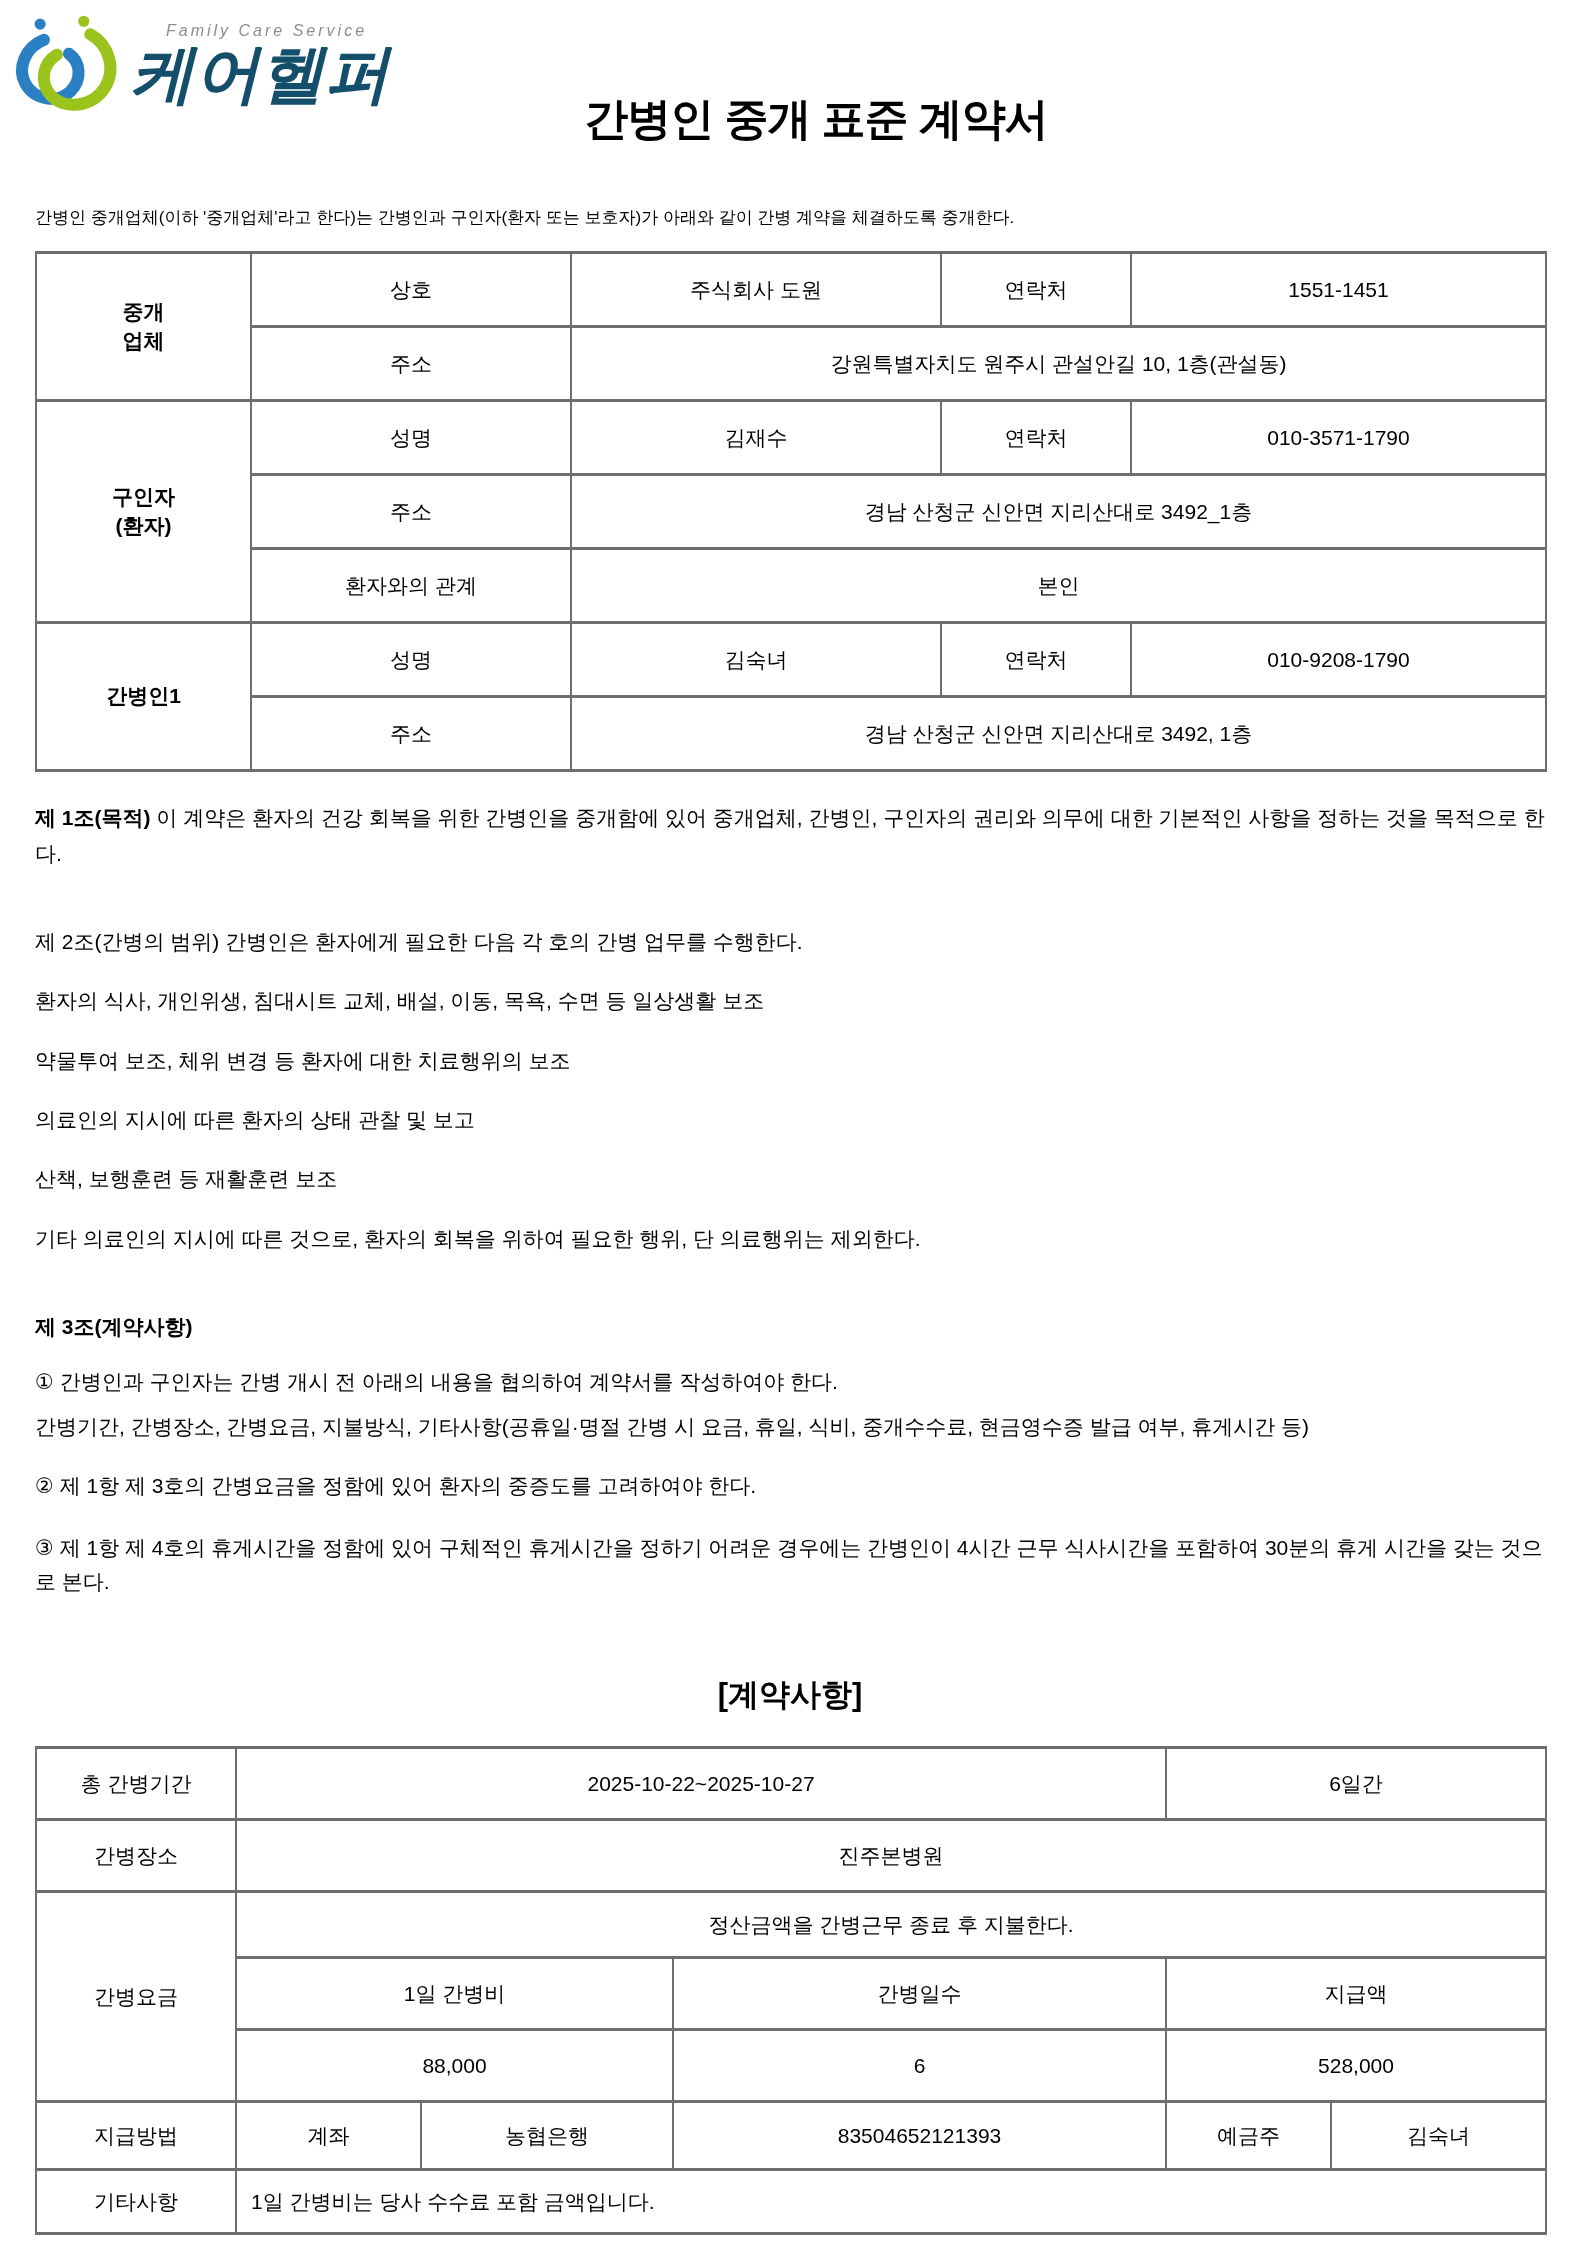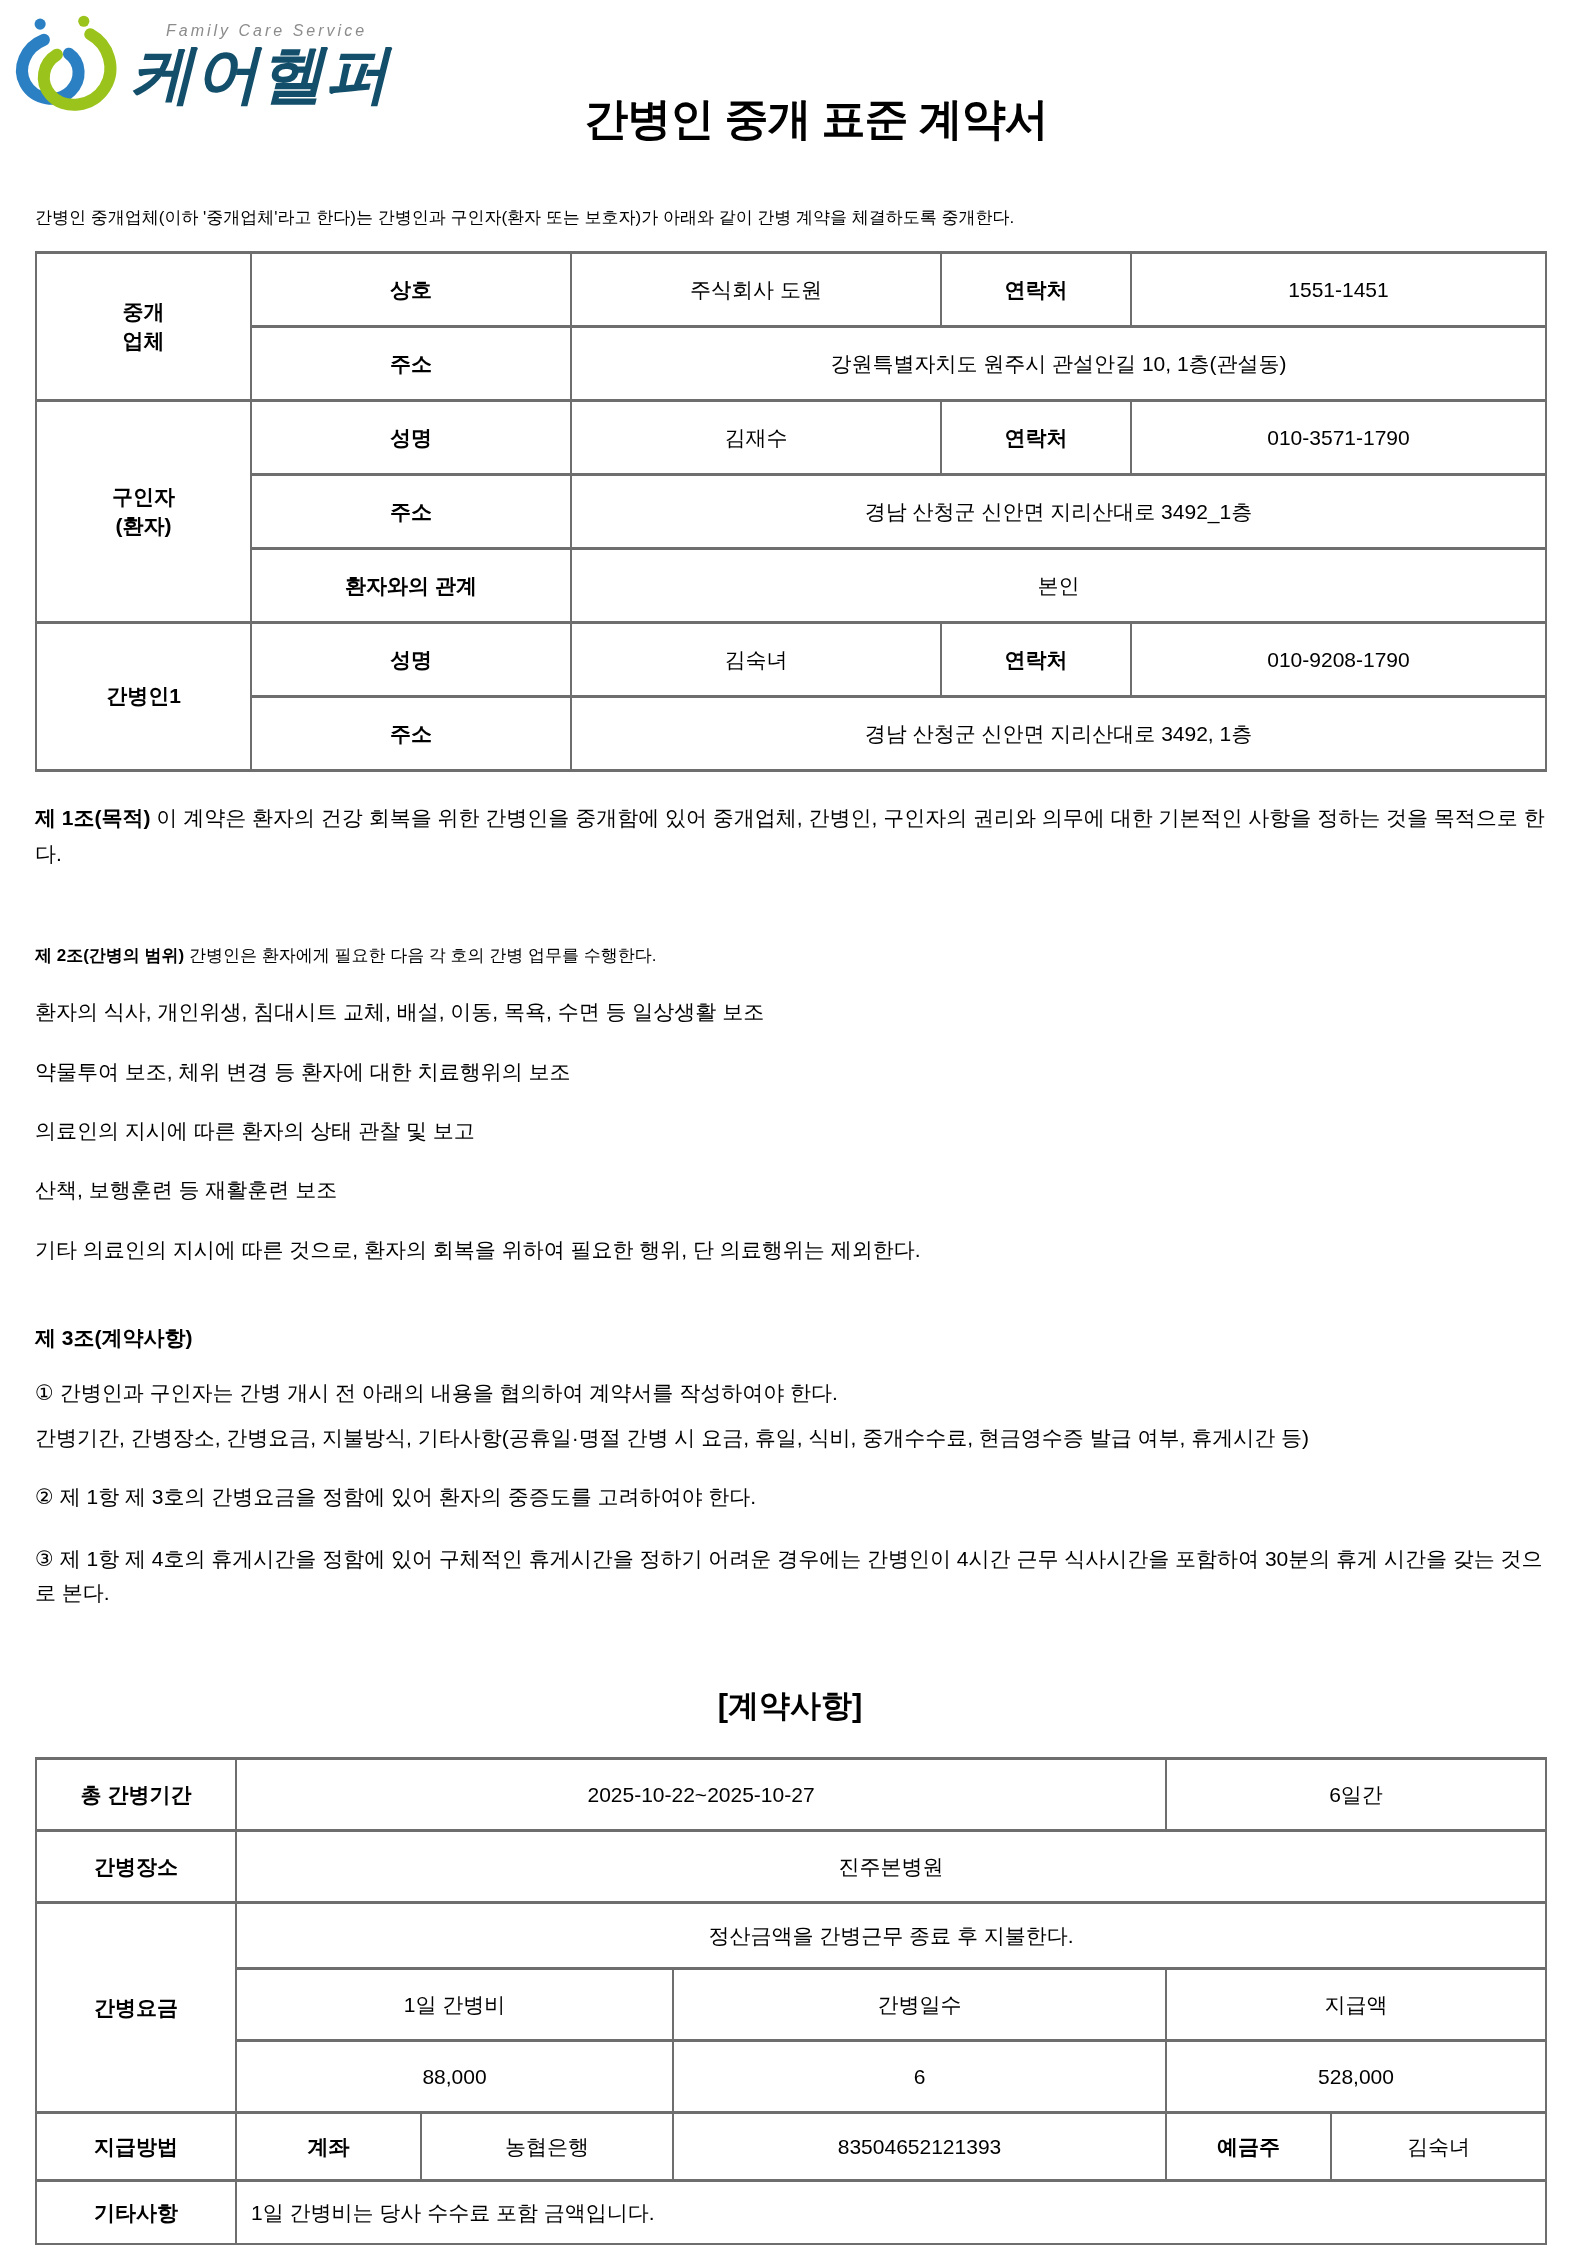--- a/index.html
+++ b/index.html
@@ -35,28 +35,28 @@
   table { border-collapse:collapse; width:1510px; table-layout:fixed; }
   td, th {
     border:2px solid #6e6e6e;
     border-top-width:3px; border-bottom-width:3px;
     text-align:center; vertical-align:middle;
     font-size:21px; font-weight:normal;
     padding:2px 4px;
     background:#fff;
     overflow:hidden;
   }
-  th, .b { font-weight:bold; }
+  th, .b { font-weight:normal; }
   .parties { margin-top:22px; }
   .parties tr { height:74px; }
   .group-cell { font-weight:bold; white-space:pre-line; line-height:1.35; }
   
   .article-lead { margin-top:28px; font-size:21px; line-height:1.72; }
   .article-lead .hd { font-weight:bold; }
-  .article2-lead { margin-top:72px; font-size:17px; }
+  .article2-lead { margin-top:56px; font-size:21px; }
   .scope-item { margin-top:31px; font-size:21px; line-height:1.35; }
   .article3-hd { margin-top:60px; font-size:21px; font-weight:bold; }
   .clause { font-size:21px; line-height:1.45; }
   .clause.c1 { margin-top:26px; }
   .clause.c1b { margin-top:15px; }
   .clause.c2 { margin-top:28px; }
   .clause.c3 { margin-top:30px; line-height:1.6; }
   
   .contract-title { margin-top:76px; text-align:center; font-size:31px; font-weight:bold; }
   .contract { margin-top:30px; }

